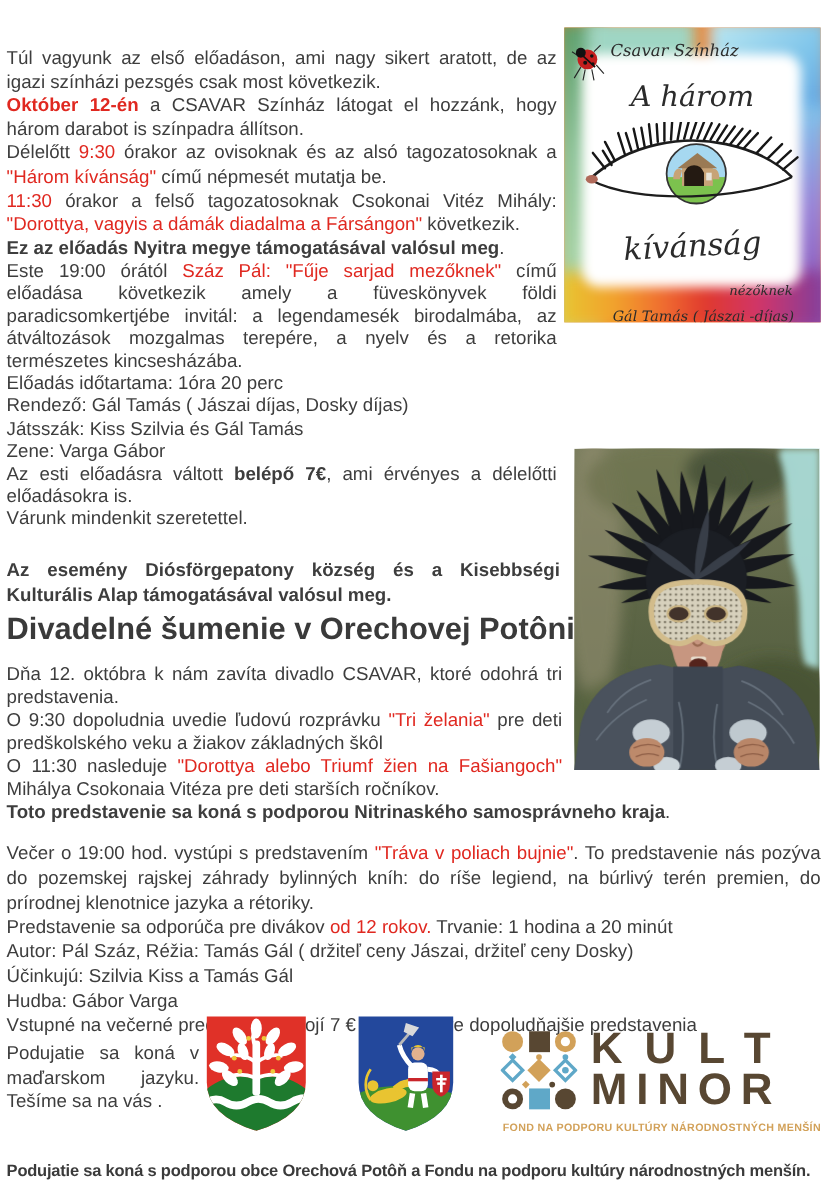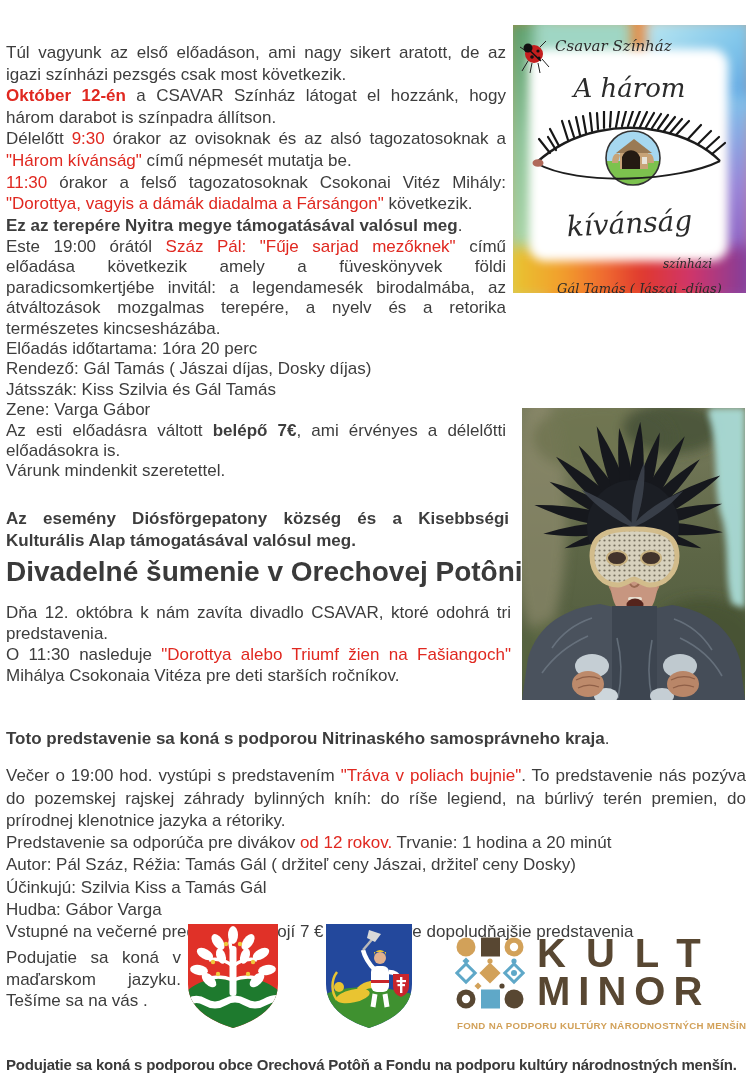--- a/index.html
+++ b/index.html
@@ -46,41 +46,42 @@
 <body>
 
 <div class="page">
 
 
   <div class="blk a1">
     <p class="t"><span>Túl vagyunk az első előadáson, ami nagy sikert aratott, de az igazi színházi pezsgés csak most következik.</span></p>
     <p class="t"><span class="redbold">Október 12-én</span><span> a CSAVAR Színház látogat el hozzánk, hogy három darabot is színpadra állítson.</span></p>
     <p class="t"><span>Délelőtt </span><span class="red">9:30</span><span> órakor az ovisoknak és az alsó tagozatosoknak a </span><span class="red">"Három kívánság"</span><span> című népmesét mutatja be.</span></p>
     <p class="t"><span class="red">11:30</span><span> órakor a felső tagozatosoknak Csokonai Vitéz Mihály: </span><span class="red">"Dorottya, vagyis a dámák diadalma a Fársángon"</span><span> következik.</span></p>
-    <p class="t"><span class="bold">Ez az terepére Nyitra megye támogatásával valósul meg</span><span>.</span></p>
+    <p class="t"><span class="bold">Ez az előadás Nyitra megye támogatásával valósul meg</span><span>.</span></p>
   </div>
 
   <div class="blk a2">
     <p class="t"><span>Este 19:00 órától </span><span class="red">Száz Pál: "Fűje sarjad mezőknek"</span><span> című előadása következik amely a füveskönyvek földi paradicsomkertjébe invitál: a legendamesék birodalmába, az átváltozások mozgalmas terepére, a nyelv és a retorika természetes kincsesházába.</span></p>
     <p class="t"><span>Előadás időtartama: 1óra 20 perc</span></p>
     <p class="t"><span>Rendező: Gál Tamás ( Jászai díjas, Dosky díjas)</span></p>
     <p class="t"><span>Játsszák: Kiss Szilvia és Gál Tamás</span></p>
     <p class="t"><span>Zene:  Varga Gábor</span></p>
     <p class="t"><span>Az esti előadásra váltott </span><span class="bold">belépő 7€</span><span>, ami érvényes a délelőtti előadásokra is.</span></p>
     <p class="t"><span>Várunk mindenkit szeretettel.</span></p>
   </div>
 
   <div class="blk a3">
     <p class="t"><span class="bold">Az esemény Diósförgepatony község és a Kisebbségi Kulturális Alap támogatásával valósul meg.</span></p>
   </div>
 
   <h2 class="sk-head">Divadelné šumenie v Orechovej Potôni</h2>
 
   <div class="blk b">
     <p class="t"><span>Dňa 12. októbra k nám zavíta divadlo CSAVAR, ktoré odohrá tri predstavenia.</span></p>
+    <p class="t"><span>O 9:30 dopoludnia uvedie ľudovú rozprávku </span><span class="red">"Tri želania"</span><span> pre deti predškolského veku a žiakov základných škôl</span></p>
     <p class="t"><span>O 11:30 nasleduje </span><span class="red">"Dorottya alebo Triumf žien na Fašiangoch"</span><span> Mihálya Csokonaia Vitéza pre deti starších ročníkov.</span></p>
   </div>
 
   <div class="blk c">
     <p class="t"><span class="bold">Toto predstavenie sa koná s podporou Nitrinaského samosprávneho kraja</span><span>.</span></p>
     <p class="t sp"><span>Večer o 19:00 hod. vystúpi s predstavením </span><span class="red">"Tráva v poliach bujnie"</span><span>. To predstavenie nás pozýva do pozemskej rajskej záhrady bylinných kníh: do ríše legiend, na búrlivý terén premien, do prírodnej klenotnice jazyka a rétoriky.</span></p>
     <p class="t"><span>Predstavenie sa odporúča pre divákov </span><span class="red">od 12 rokov.</span><span> Trvanie: 1 hodina a 20 minút</span></p>
     <p class="t"><span>Autor: Pál Száz, Réžia: Tamás Gál ( držiteľ ceny Jászai, držiteľ ceny Dosky)</span></p>
     <p class="t"><span>Účinkujú: Szilvia Kiss a Tamás Gál</span></p>
     <p class="t"><span>Hudba: Gábor Varga</span></p>
@@ -164,21 +165,21 @@
         <line x1="82" y1="16" x2="83" y2="0"></line>
           <line x1="94" y1="15" x2="98" y2="0"></line>
         <line x1="106" y1="15" x2="112" y2="0"></line>
           <line x1="118" y1="16" x2="126" y2="2"></line>
         <line x1="130" y1="18" x2="140" y2="4"></line>
           <line x1="142" y1="22" x2="154" y2="8"></line>
       </g>
     </svg>
 
     <span class="pc" style="left:0;top:182px;width:233px;text-align:center;font-size:28px;transform:rotate(-3deg)">kívánság</span>
-    <span class="pc" style="left:150px;top:232px;font-size:12px">színházi</span>
+    <span class="pc" style="left:150px;top:232px;font-size:12px">nézőknek</span>
     <span class="pc" style="left:44px;top:256px;font-size:13px">Gál Tamás ( Jászai -díjas)</span>
     <span class="pc" style="left:86px;top:280px;font-size:13px">Kiss Szilvia</span>
     <span class="pc" style="left:116px;top:302px;font-size:10px">Lakatos Áron</span>
 
     <div class="mini-box" style="left:2px;top:306px;width:62px;height:23px">
       <svg width="10" height="14" viewBox="0 0 10 14">
         <path d="M1,1 H9 V9 Q9,12 5,13 Q1,12 1,9 Z" fill="#a81c20"></path>
       </svg>
       <div style="margin-left:4px">
         <div class="bar" style="width:34px"></div>

